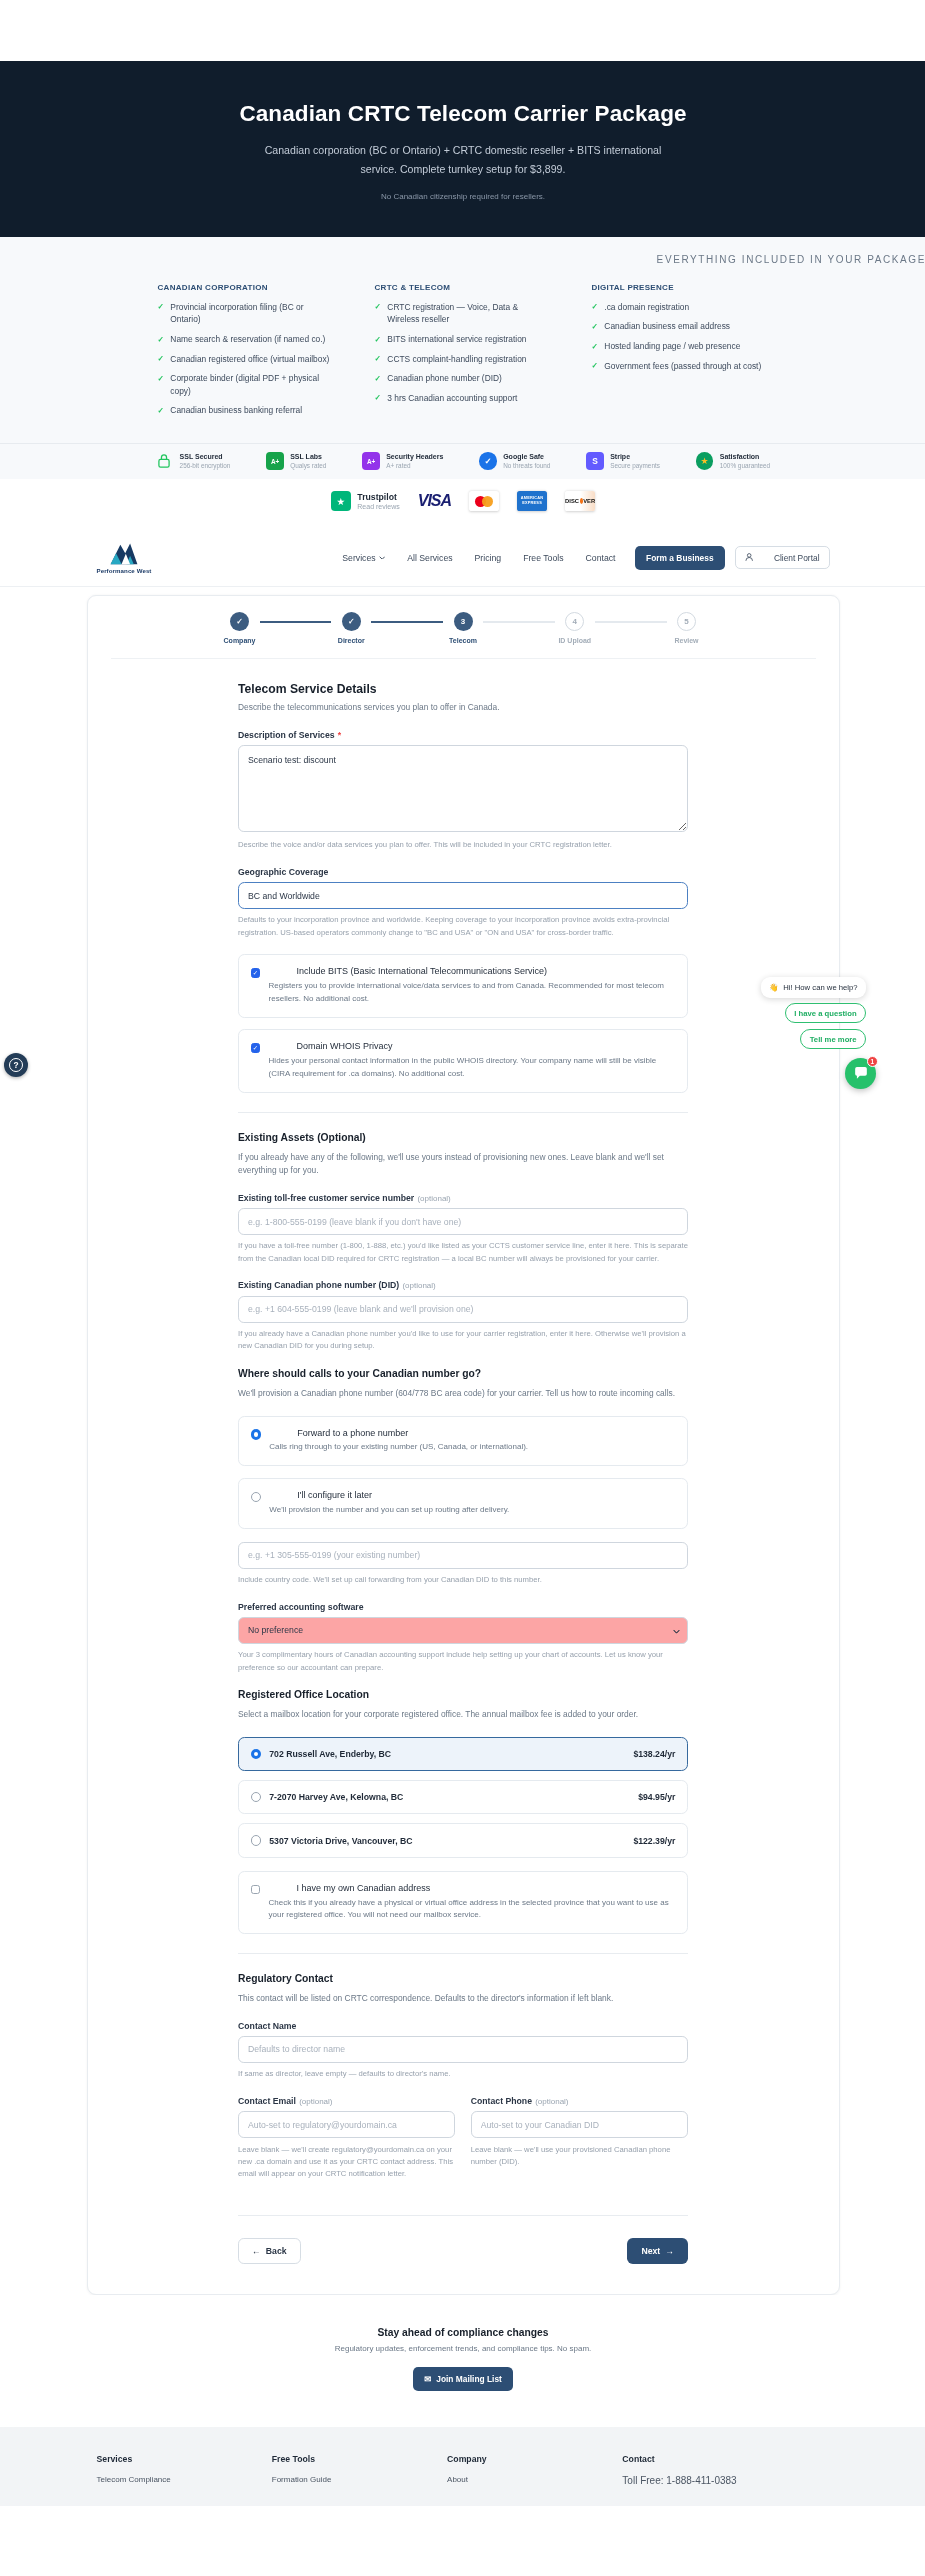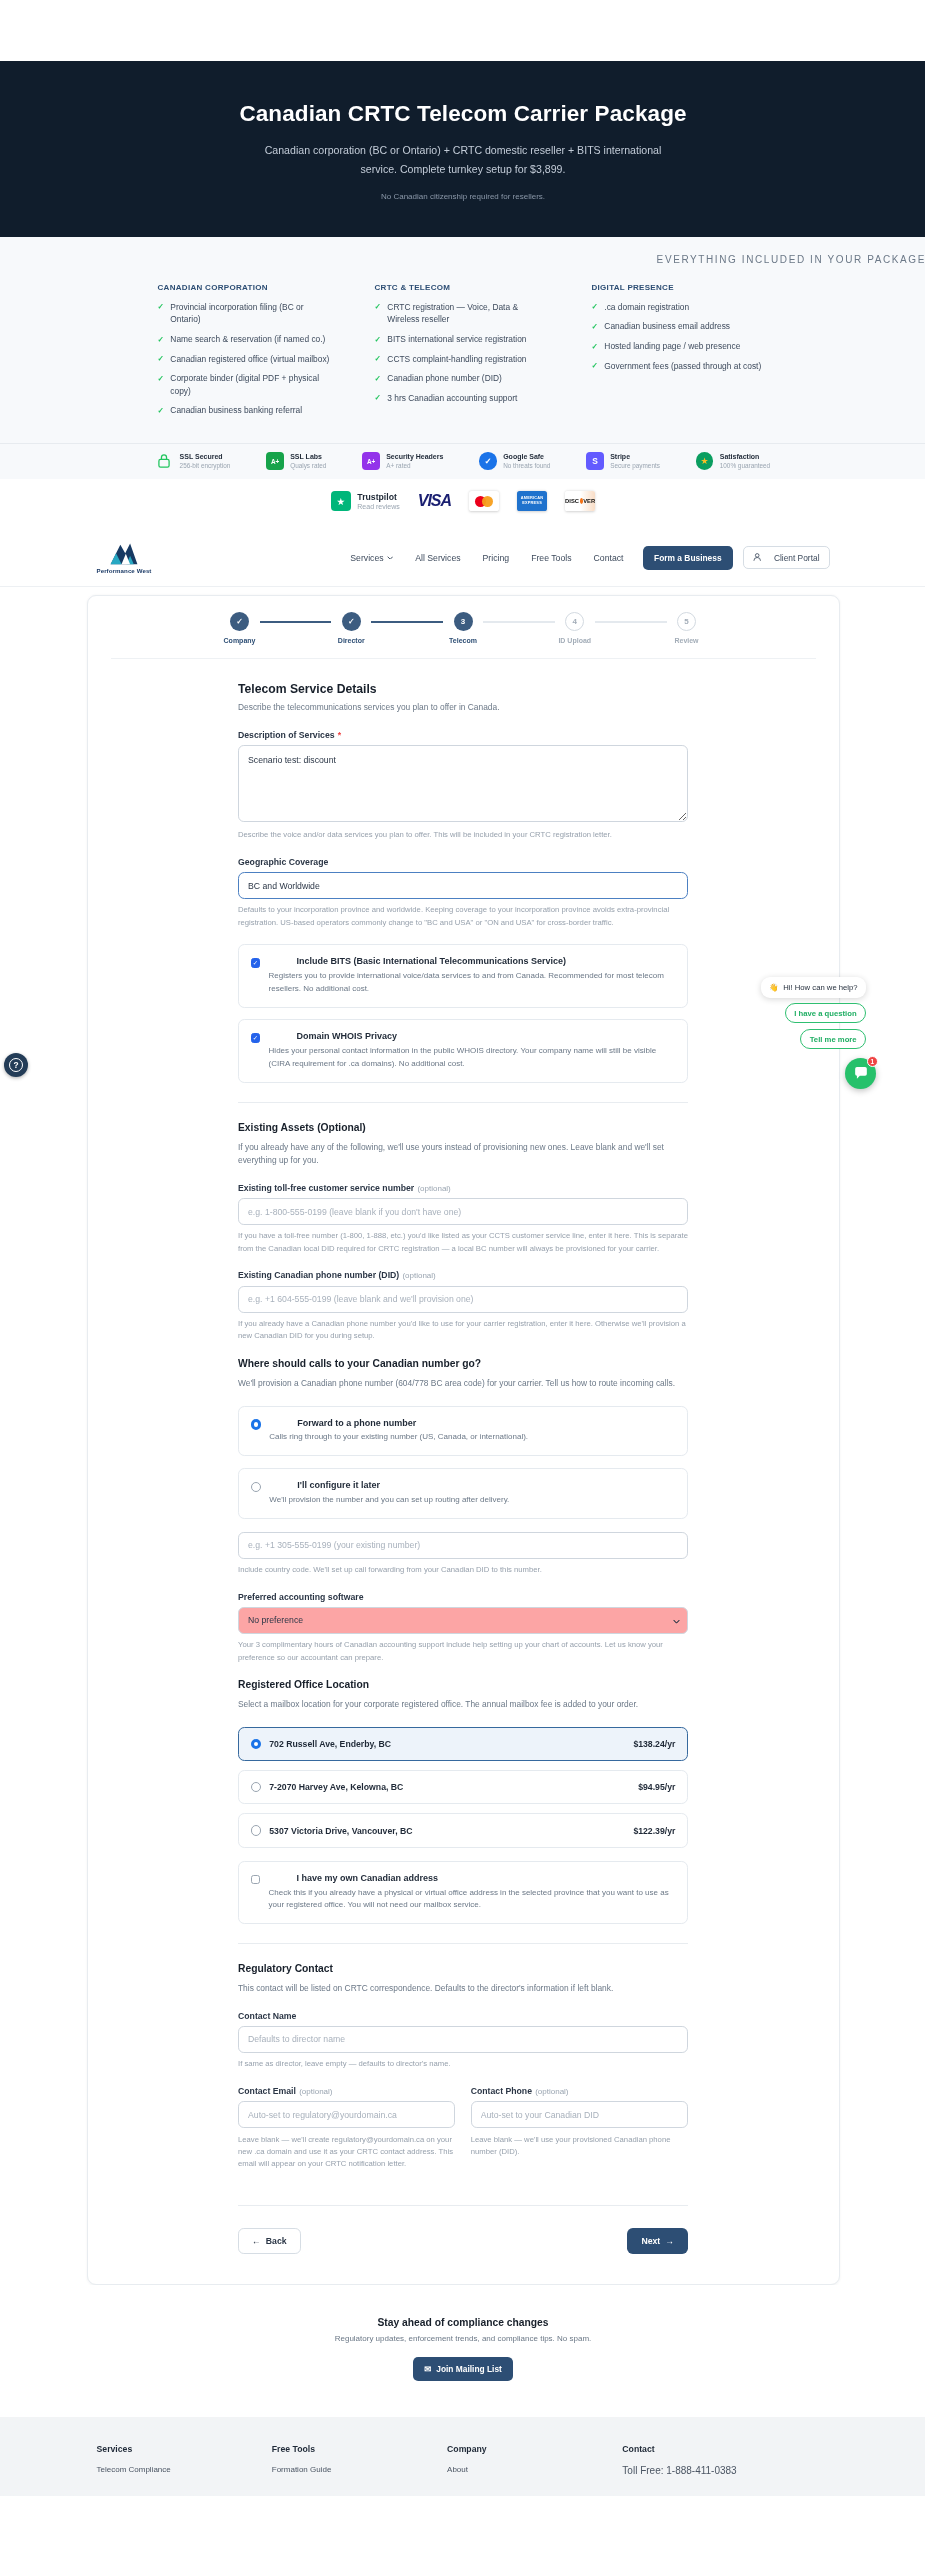--- a/index.html
+++ b/index.html
@@ -60,21 +60,21 @@
   
   .nav { background:#fff; border-bottom:0.6px solid #edf0f3; height:58px; display:flex; align-items:center; }
   .nav-inner { width:733px; margin:0 auto; display:flex; align-items:center; }
   .brand { display:flex; flex-direction:column; align-items:center; gap:1.3px; margin-right:auto; }
   .brand-name { font-size:6.1px; font-weight:800; color:#1b3a66; letter-spacing:0.1px; }
   .nav-links { display:flex; align-items:center; gap:22px; font-size:8.7px; color:#3d4a5c; }
   .nav-link { cursor:pointer; display:flex; align-items:center; gap:3.2px; }
   .nav-cta { background:#2d4e74; color:#fff; font-size:8.4px; font-weight:700; padding:7px 11.6px; border-radius:5.1px;
              margin-left:19px; border:none; }
   .nav-portal { border:0.6px solid #d6dde4; border-radius:5.1px; background:#fff; padding:5.8px 9px; margin-left:10.3px;
-                display:flex; align-items:center; gap:12px; font-size:8.4px; color:#3d4a5c; }
+                display:flex; align-items:center; gap:20px; font-size:8.4px; color:#3d4a5c; }
 
   
   .card { width:753px; margin:7.7px auto 0; background:#fff; border:0.6px solid #e8ecf0; border-radius:9px;
           box-shadow:0 0.6px 2.6px rgba(16,30,50,.06); padding:16.7px 0 30px; }
   .stepper { width:487px; margin:0 auto; }
   .srow { display:flex; align-items:flex-start; }
   .sstep { display:flex; flex-direction:column; align-items:center; width:40px; flex:none; }
   .snode { width:19px; height:19px; border-radius:50%; display:flex; align-items:center; justify-content:center;
            font-size:8px; font-weight:700; }
   .snode.fill { background:#3c5c80; color:#fff; }
@@ -89,25 +89,25 @@
   .form { width:450px; margin:23px auto 0; }
   .form-title { margin:0 0 6.4px; font-size:12.2px; font-weight:800; color:#18202b; }
   .form-sub { font-size:8.4px; color:#6b7887; margin-bottom:18px; }
   .fgroup { margin-bottom:15.4px; }
   .flabel { font-size:8.7px; font-weight:700; color:#2b3646; margin-bottom:5.1px; display:flex; gap:3.2px; align-items:baseline; }
   .req { color:#ef4444; }
   .opt { color:#9aa5b1; font-weight:400; font-size:8px; }
   .input { width:100%; border:0.6px solid #cfd6de; border-radius:5.8px; padding:7.7px 9px; font-size:8.7px;
            color:#2b3646; font-family:inherit; background:#fff; }
   .input::placeholder { color:#a8b1bc; }
-  textarea.input { height:77px; resize:vertical; line-height:1.5; }
+  textarea.input { height:87px; resize:vertical; line-height:1.5; }
   .input.focusring { border:1.3px solid #4c80c2; border-radius:6.4px; }
   .helper { font-size:7.7px; color:#97a1ad; line-height:1.6; margin-top:5.1px; }
   .card-opt { border:0.6px solid #e5eaef; border-radius:6.4px; padding:11px 11.6px; margin-bottom:11.6px; display:flex; gap:8.4px; }
-  .copt-title { font-size:9px; font-weight:700; color:#1f2937; margin-bottom:3.9px;padding-left:28px; }
+  .copt-title { font-size:9px; font-weight:400; color:#1f2937; margin-bottom:3.9px;padding-left:28px; }
   .copt-desc { font-size:8px; color:#6b7887; line-height:1.6; }
   .cb { width:9.6px; height:9.6px; border:1px solid #9aa5b1; border-radius:2.6px; flex:none; margin-top:1.9px;
         display:flex; align-items:center; justify-content:center; font-size:6.4px; color:#fff; background:#fff; }
   .cb.on { background:#2563eb; border-color:#2563eb; }
   .radio { width:10.3px; height:10.3px; border:1px solid #9aa5b1; border-radius:50%; flex:none; margin-top:1.9px; background:#fff; }
   .radio.on { border:3.2px solid #1a73e8; }
   .hr { border:none; border-top:0.6px solid #e8ecf0; margin:19px 0; }
   .sec { margin:0 0 7.7px; font-size:10.3px; font-weight:800; color:#18202b; }
   .sec-sub { font-size:8.4px; color:#6b7887; line-height:1.6; margin-bottom:15.4px; }
   .office-opt { display:flex; align-items:center; gap:8.4px; border:0.6px solid #e5eaef; border-radius:6.4px;

